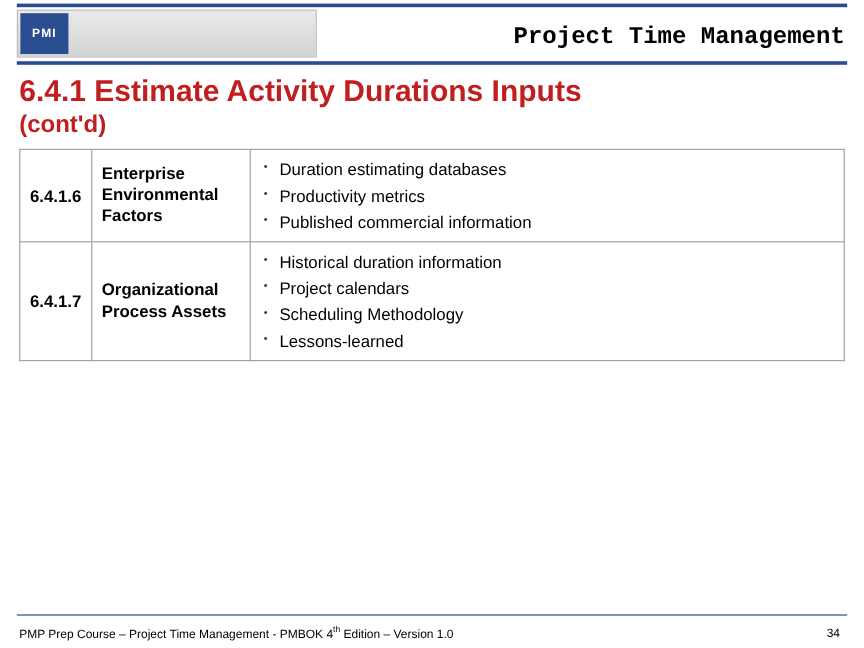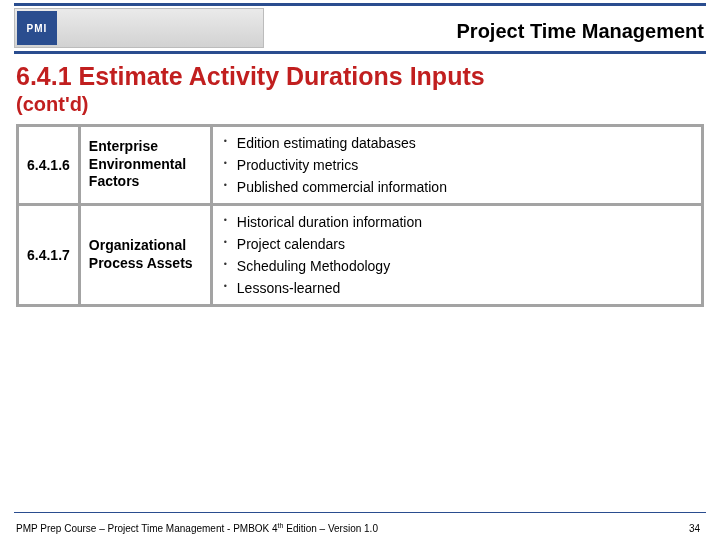--- a/index.html
+++ b/index.html
@@ -4,27 +4,27 @@
 <style>
   * { box-sizing: border-box; margin: 0; padding: 0; }
   html, body { width: 720px; height: 540px; font-family: Arial, Helvetica, sans-serif; background: #fff; }
   .slide { width: 720px; height: 540px; position: relative; display: flex; flex-direction: column; }
   .header-band { height: 54px; position: relative; }
   .top-rule { position: absolute; top: 3px; left: 14px; right: 14px; height: 3px; background: #2a4d8f; }
   .logo-block { position: absolute; left: 14px; top: 8px; width: 250px; height: 40px; background: linear-gradient(#eaeaea,#d2d2d2); border: 1px solid #bcbcbc; display: flex; align-items: center; }
   .logo-sq { width: 40px; height: 34px; margin-left: 2px; background: #2a4d8f; display: flex; align-items: center; justify-content: center; color: #fff; font-weight: bold; font-size: 10px; letter-spacing: 1px; }
   .logo-text { margin-left: 6px; font-size: 8px; color: #2a4d8f; line-height: 1.1; }
   .logo-text .line1 { font-weight: bold; }
-  .header-title { position: absolute; right: 16px; top: 20px; font-family: Liberation Sans, sans-serif; font-weight: bold; font-size: 20px; color: #000; }
+  .header-title { position: absolute; right: 16px; top: 20px; font-family: Liberation Mono, monospace; font-weight: bold; font-size: 20px; color: #000; }
   .mid-rule { position: absolute; bottom: 0; left: 14px; right: 14px; height: 3px; background: #2a4d8f; }
   .content { flex: 1; padding: 9px 16px 0 16px; }
   .sec-title { font-family: Verdana, Arial, sans-serif; font-weight: bold; font-size: 25px; color: #c11f1f; line-height: 1.1; }
   .sec-sub { font-family: Verdana, Arial, sans-serif; font-weight: bold; font-size: 20px; color: #c11f1f; margin-top: 2px; }
   table.inputs { border-collapse: collapse; width: 100%; margin-top: 8px; }
-  table.inputs td { border: 3px solid #a3a3a3; vertical-align: middle; padding: 5px 8px; font-size: 14px; }
+  table.inputs td { border: 1px solid #a3a3a3; vertical-align: middle; padding: 5px 8px; font-size: 14px; }
   td.idx { width: 50px; font-size: 11px; font-weight: bold; text-align: left; }
   td.name { width: 132px; font-weight: bold; font-size: 14px; line-height: 1.25; }
   td.desc ul { list-style: none; padding: 0; margin: 0; }
   td.desc li { position: relative; padding: 3px 0 3px 16px; font-size: 14px; }
   td.desc li::before { content: "•"; position: absolute; left: 3px; top: 4px; font-size: 9px; color: #333; }
   .footer { position: absolute; left: 0; right: 0; bottom: 0; height: 28px; }
   .foot-rule { position: absolute; top: 0; left: 14px; right: 14px; height: 1px; background: #2a4d8f; }
   .foot-text { position: absolute; left: 16px; bottom: 6px; font-size: 10px; color: #000; }
   .foot-text sup { font-size: 7px; }
   .page-num { position: absolute; right: 20px; bottom: 6px; font-size: 10px; color: #000; }
@@ -47,21 +47,21 @@
     <div class="sec-title">6.4.1 Estimate Activity Durations Inputs</div>
     <div class="sec-sub">(cont'd)</div>
 
     <table class="inputs">
       <tbody>
           <tr>
         <td class="idx">6.4.1.6</td>
         <td class="name">Enterprise Environmental Factors</td>
         <td class="desc">
           <ul>
-            <li>Edition estimating databases</li>
+            <li>Duration estimating databases</li>
             <li>Productivity metrics</li>
             <li>Published commercial information</li>
           </ul>
         </td>
       </tr>
       <tr>
         <td class="idx">6.4.1.7</td>
         <td class="name">Organizational Process Assets</td>
         <td class="desc">
           <ul>

